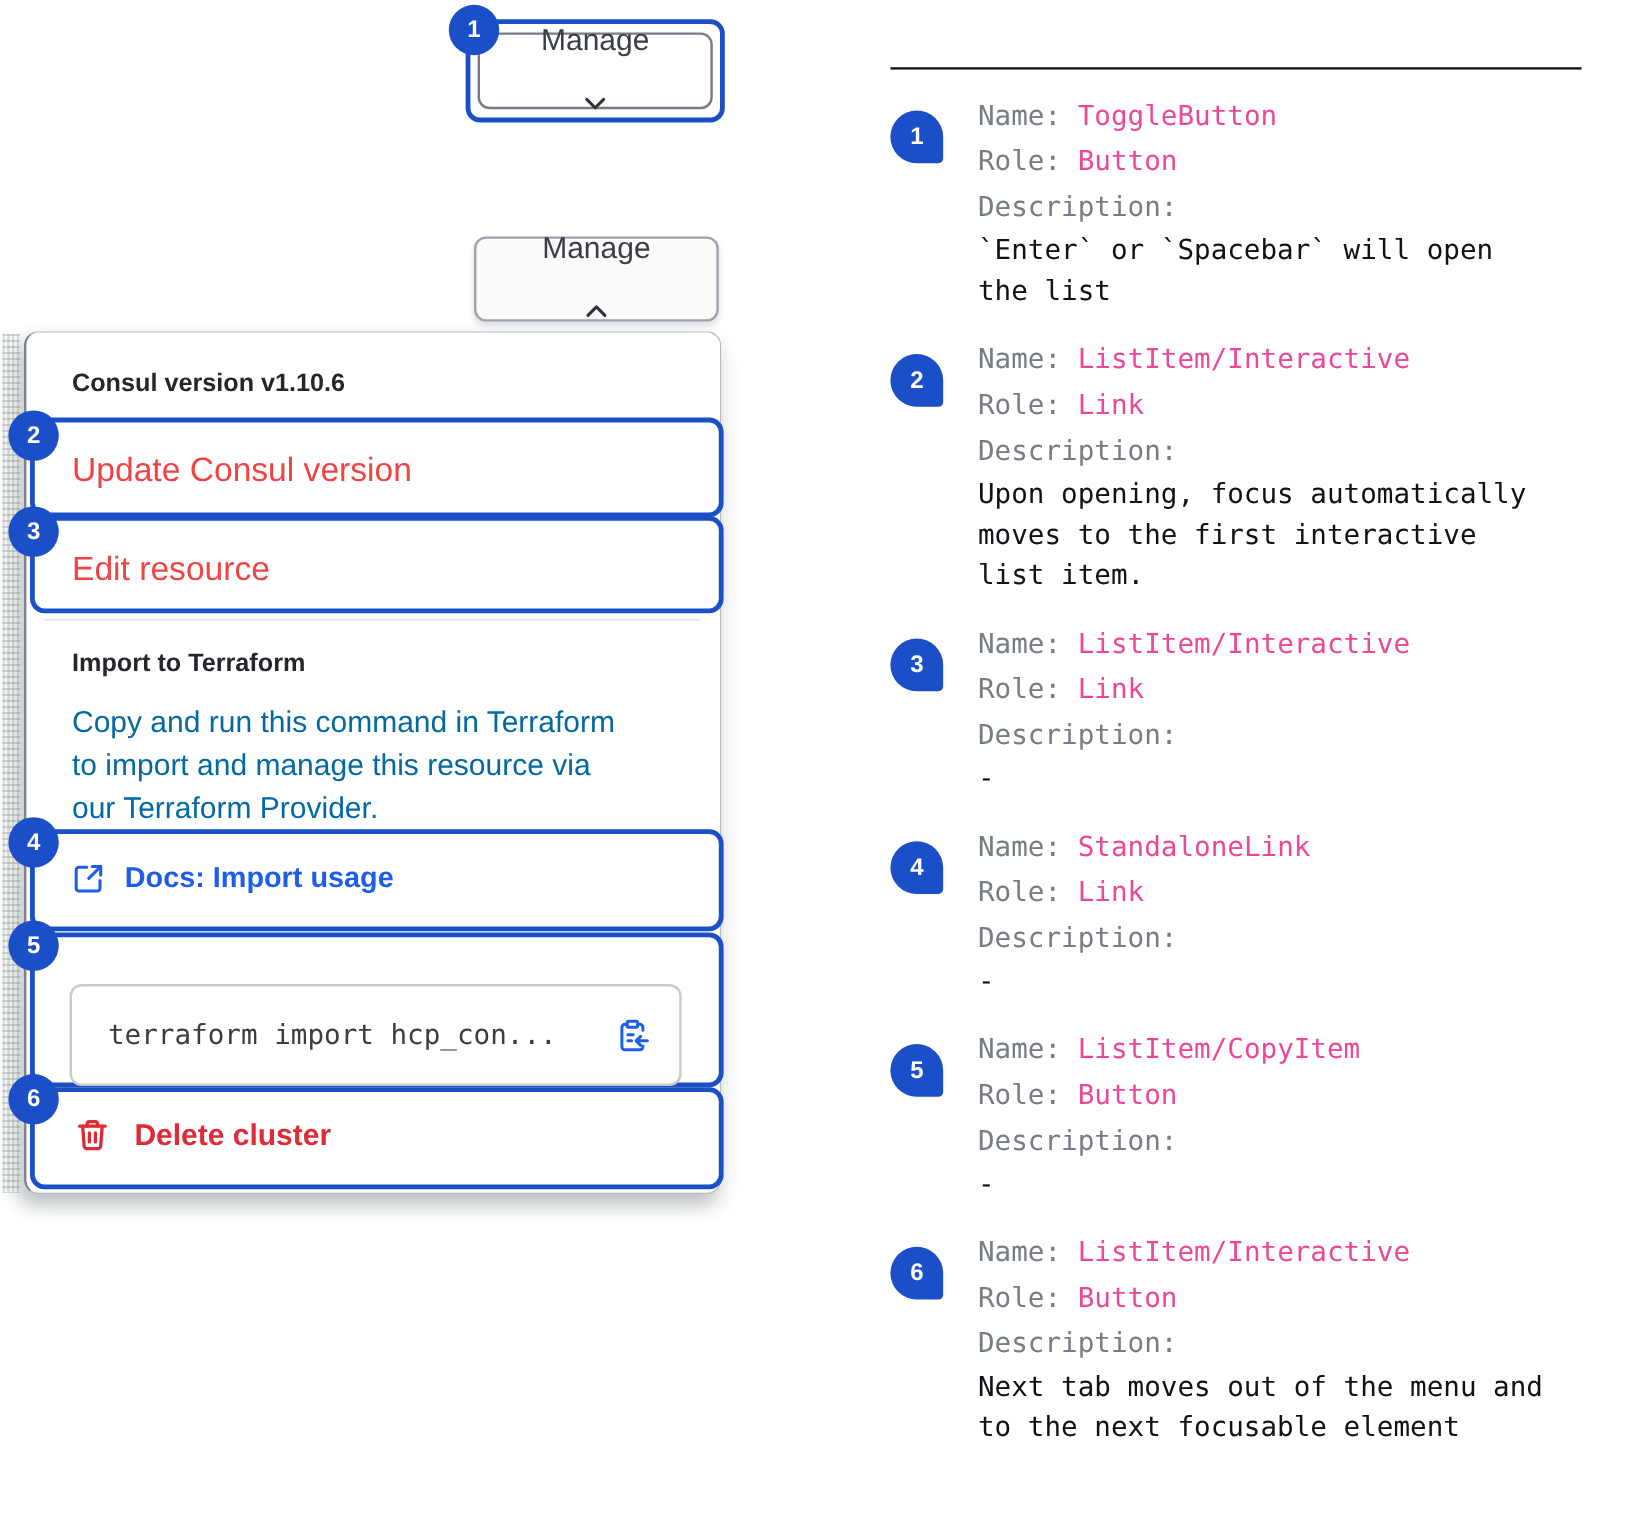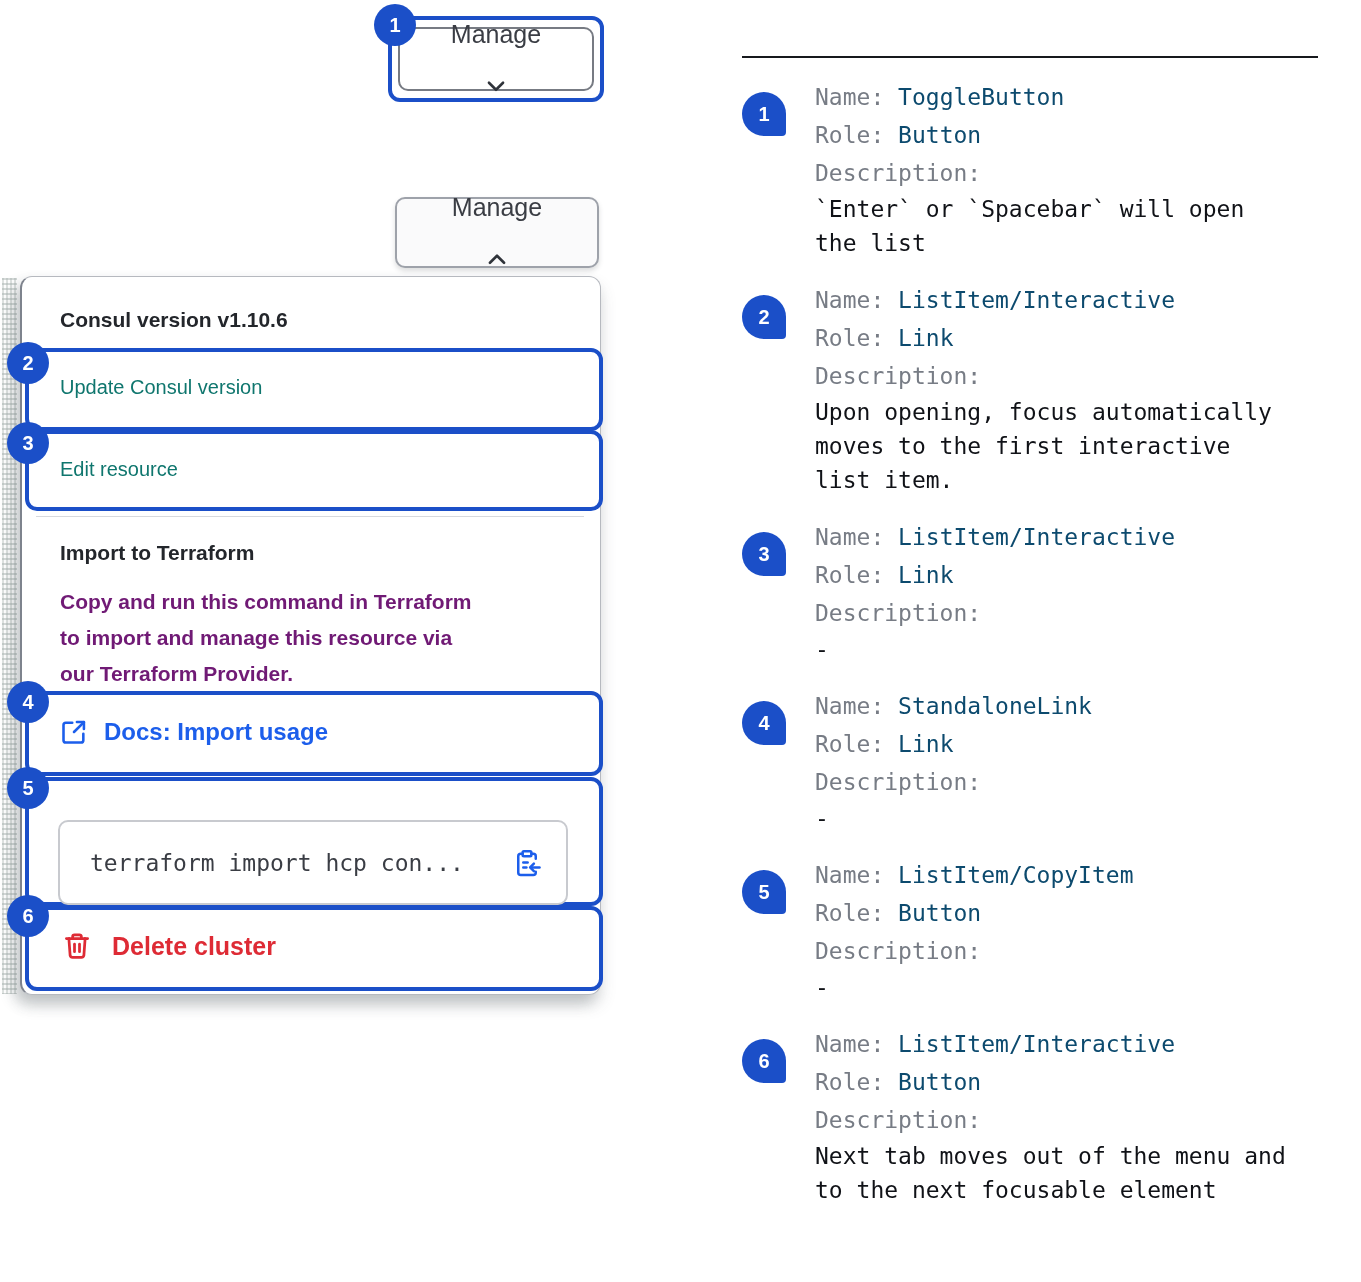--- a/index.html
+++ b/index.html
@@ -37,25 +37,25 @@
     z-index:2;
   }
   .edge-noise {
     position:absolute; left:2px; top:278px; width:15px; height:716px; z-index:1;
     background:
       repeating-linear-gradient(180deg, rgba(84,106,99,.45) 0 2px, transparent 2px 5px),
       repeating-linear-gradient(90deg, rgba(84,106,99,.35) 0 2px, transparent 2px 4px);
     opacity:.55;
   }
   .menu-header { position:absolute; color:#23262B; font-weight:bold; font-size:21px; z-index:3; }
-  .menu-item-label { position:absolute; color:#0f766e; font-size:20px; z-index:3; cursor:pointer; }
+  .menu-item-label { position:absolute; color:#ef4444; font-size:28px; z-index:3; cursor:pointer; }
   .menu-sep { position:absolute; height:1px; background:#D7D9DD; z-index:3; }
   .menu-desc {
-    position:absolute; color:#701a75; font-size:21px; line-height:36px;
-    white-space:pre-line; z-index:3;font-weight:bold;
+    position:absolute; color:#0369a1; font-size:25px; line-height:36px;
+    white-space:pre-line; z-index:3;
   }
   .docs-link {
     position:absolute; display:flex; align-items:center; gap:16px;
     color:#1C5EEB; font-size:24px; font-weight:600; z-index:6; cursor:pointer;
   }
   .code-field {
     position:absolute; left:58px; top:800px; width:510px; height:85px;
     border:2px solid #C8CACF; border-radius:10px; background:#ffffff;
     display:flex; align-items:center; padding:0 24px 0 30px; z-index:6;margin-top:20px;
   }
@@ -78,21 +78,21 @@
   .doc-list { margin-top:20px; }
   .doc-item { display:flex; margin-bottom:21px; }
   .doc-badge-col { width:44px; flex:0 0 44px; margin-right:29px; }
   .doc-badge {
     width:44px; height:44px; margin-top:14px; background:#1B4FC8; color:#fff;
     border-radius:50% 50% 4px 50%; display:flex; align-items:center; justify-content:center;
     font-size:20px; font-weight:bold; font-family:"Liberation Sans", sans-serif;
   }
   .doc-line { font-size:23px; line-height:38px; }
   .doc-label { color:#777C85; }
-  .doc-value { color:#0c4a6e;margin-top:32px; }
+  .doc-value { color:#ec4899;margin-top:32px; }
   .doc-desc { font-size:23px; line-height:34px; color:#101217; white-space:pre-line; }
 
   .icon-svg { display:block; }
 </style>
 </head>
 <body>
 
 <div class="canvas">
 
   <div class="edge-noise"></div>

